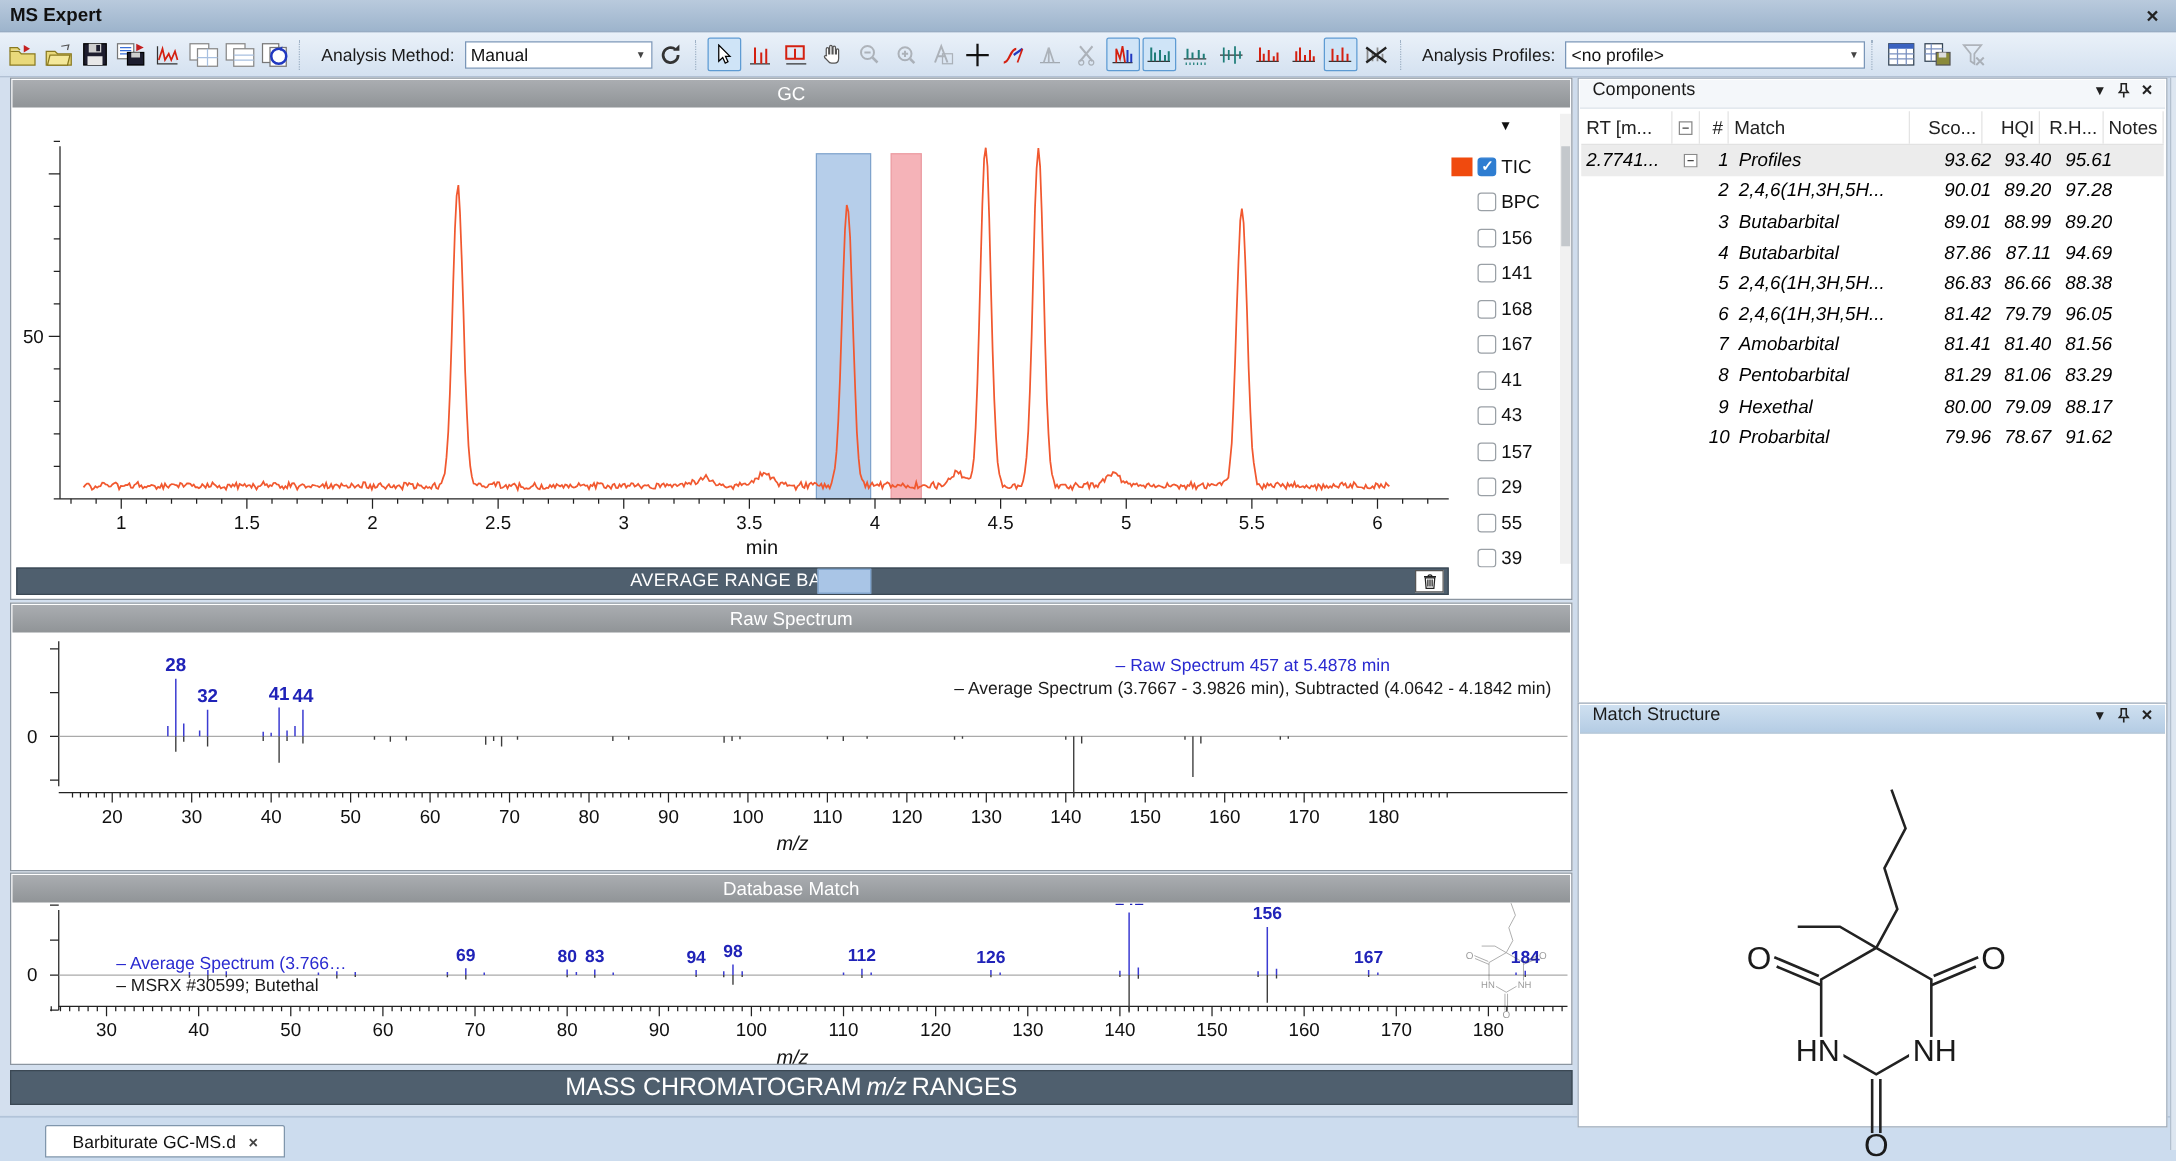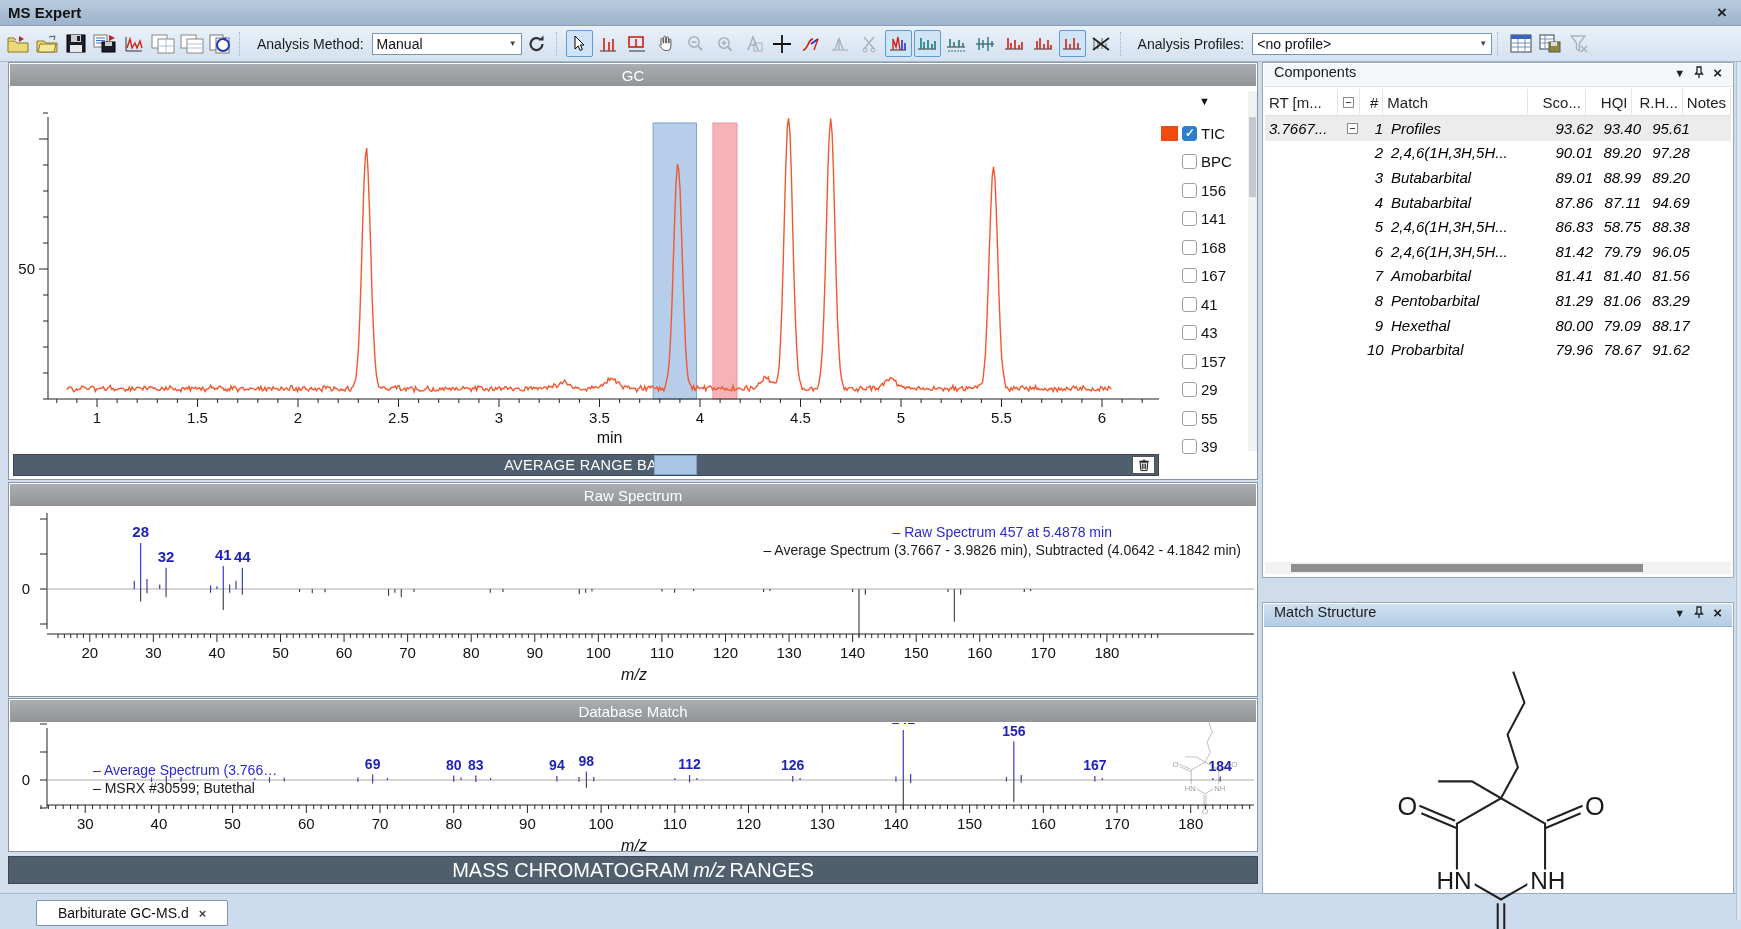--- a/index.html
+++ b/index.html
@@ -52,21 +52,21 @@
   .db-legend{left:84px;top:62px}
   .leg-blue{color:#2a2ad0}
   .leg-black{color:#1a1a1a}
   .watermark{position:absolute;left:1152px;top:22px;opacity:.45}
   .mass-bar{position:absolute;left:8px;top:794px;width:1250px;height:28px;background:#4f5f6e;border:1px solid #3b4854;color:#fff;font-size:20px;display:flex;align-items:center;justify-content:center;gap:4px}
   .mass-bar i{font-style:italic}
   
   .right{position:absolute;left:1262px;top:0;width:472px;height:858px;z-index:2}
   .rpanel{position:absolute;left:0;width:472px;background:#fff;border:1px solid #9aa8b8}
   .comp-panel{top:0;height:516px}
-  .match-panel{top:540px;height:292px}
+  .match-panel{top:500px;height:340px}
   .caption{position:absolute;left:1px;right:1px;top:1px;height:23px;display:flex;align-items:flex-start;font-size:14.5px;color:#1a1a1a;padding:0 10px}
   .comp-caption{background:#f4f7fa;border-bottom:1px solid #dde3ea}
   .match-caption{background:linear-gradient(#cfe0f0,#b4cce4);border-bottom:1px solid #93aec8}
   .cap-icons{margin-left:auto;display:flex;align-items:center;gap:9px}
   .cap-icons .ci{font-size:11px;color:#222}
   .cap-icons .cx{font-size:15px;font-weight:bold;color:#222}
   
   .comp-table{position:absolute;left:2px;top:26px;right:2px}
   .comp-hrow{display:flex;height:27px;align-items:center;border-bottom:1px solid #e2e2e2;font-size:15px;color:#222}
   .comp-hrow>div{border-right:1px solid #e4e4e4;height:100%;display:flex;align-items:center;padding:0 4px}
@@ -1096,21 +1096,21 @@
               </div>
             <div class="c-rh">
                 <span>R.H...</span>
               </div>
             <div class="c-notes">
                 <span>Notes</span>
               </div>
           </div>
           <div id="comp-rows">
               <div class="comp-row selected">
-                <div class="c-rt">3.7667...</div>
+                <div class="c-rt">2.7741...</div>
                 <div class="c-exp">
                   <span class="boxminus"></span>
                 </div>
                 <div class="c-num">1</div>
                 <div class="c-match">Profiles</div>
                 <div class="c-sco">93.62</div>
                 <div class="c-hqi">93.40</div>
                 <div class="c-rh">95.61</div>
                 <div class="c-notes"></div>
               </div>
@@ -1143,21 +1143,21 @@
                 <div class="c-hqi">87.11</div>
                 <div class="c-rh">94.69</div>
                 <div class="c-notes"></div>
               </div>
               <div class="comp-row">
                 <div class="c-rt"></div>
                 <div class="c-exp"></div>
                 <div class="c-num">5</div>
                 <div class="c-match">2,4,6(1H,3H,5H...</div>
                 <div class="c-sco">86.83</div>
-                <div class="c-hqi">58.75</div>
+                <div class="c-hqi">86.66</div>
                 <div class="c-rh">88.38</div>
                 <div class="c-notes"></div>
               </div>
               <div class="comp-row">
                 <div class="c-rt"></div>
                 <div class="c-exp"></div>
                 <div class="c-num">6</div>
                 <div class="c-match">2,4,6(1H,3H,5H...</div>
                 <div class="c-sco">81.42</div>
                 <div class="c-hqi">79.79</div>

